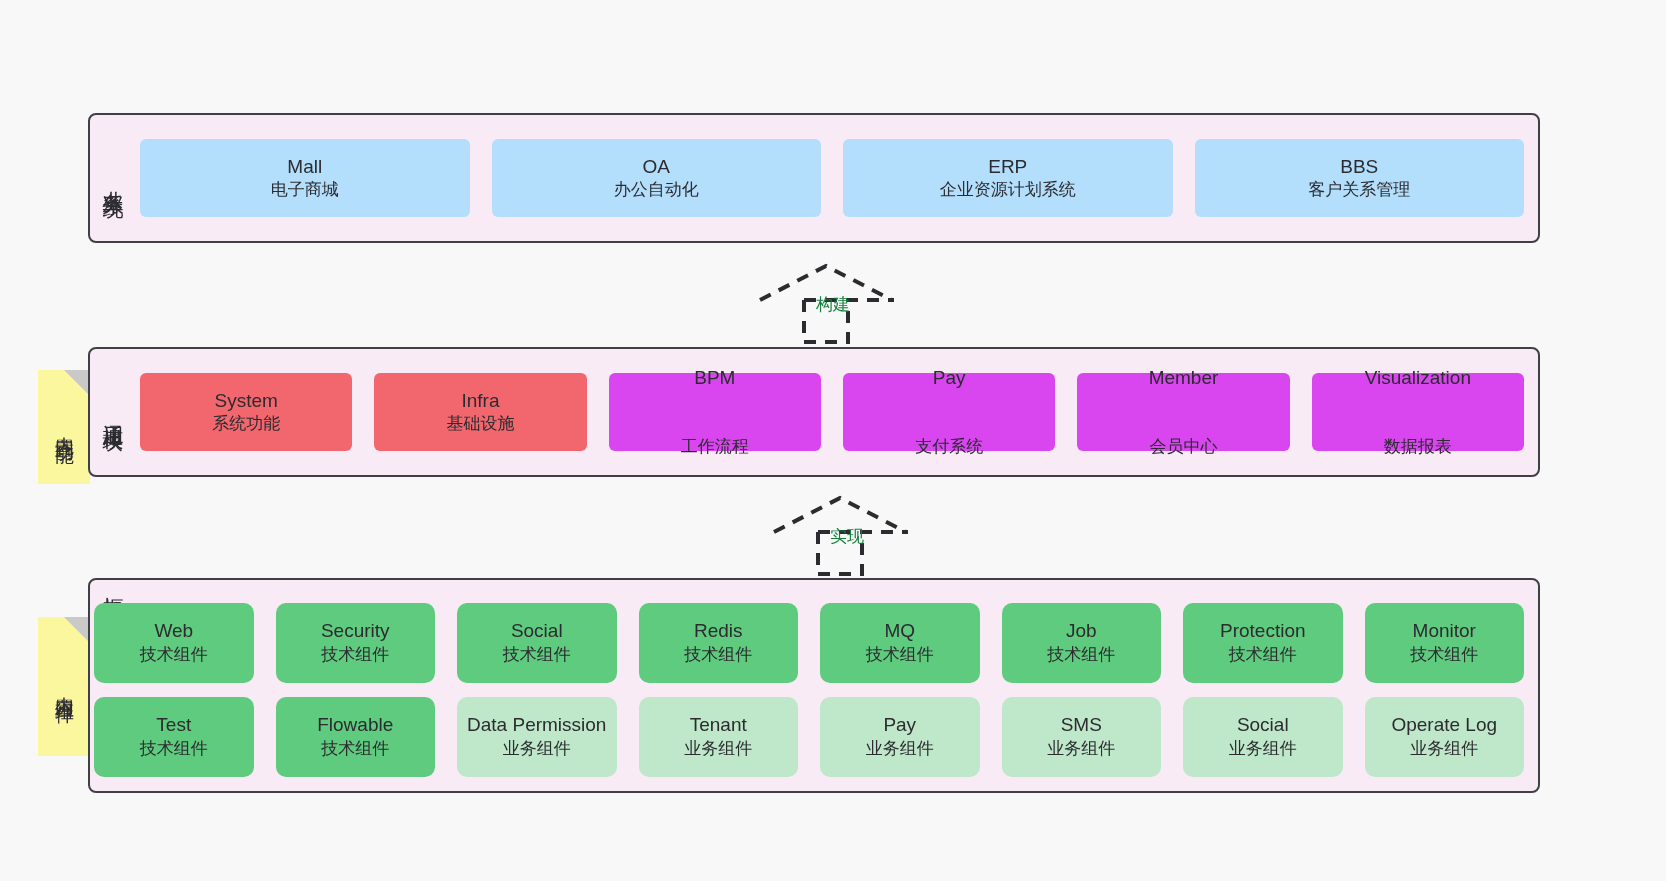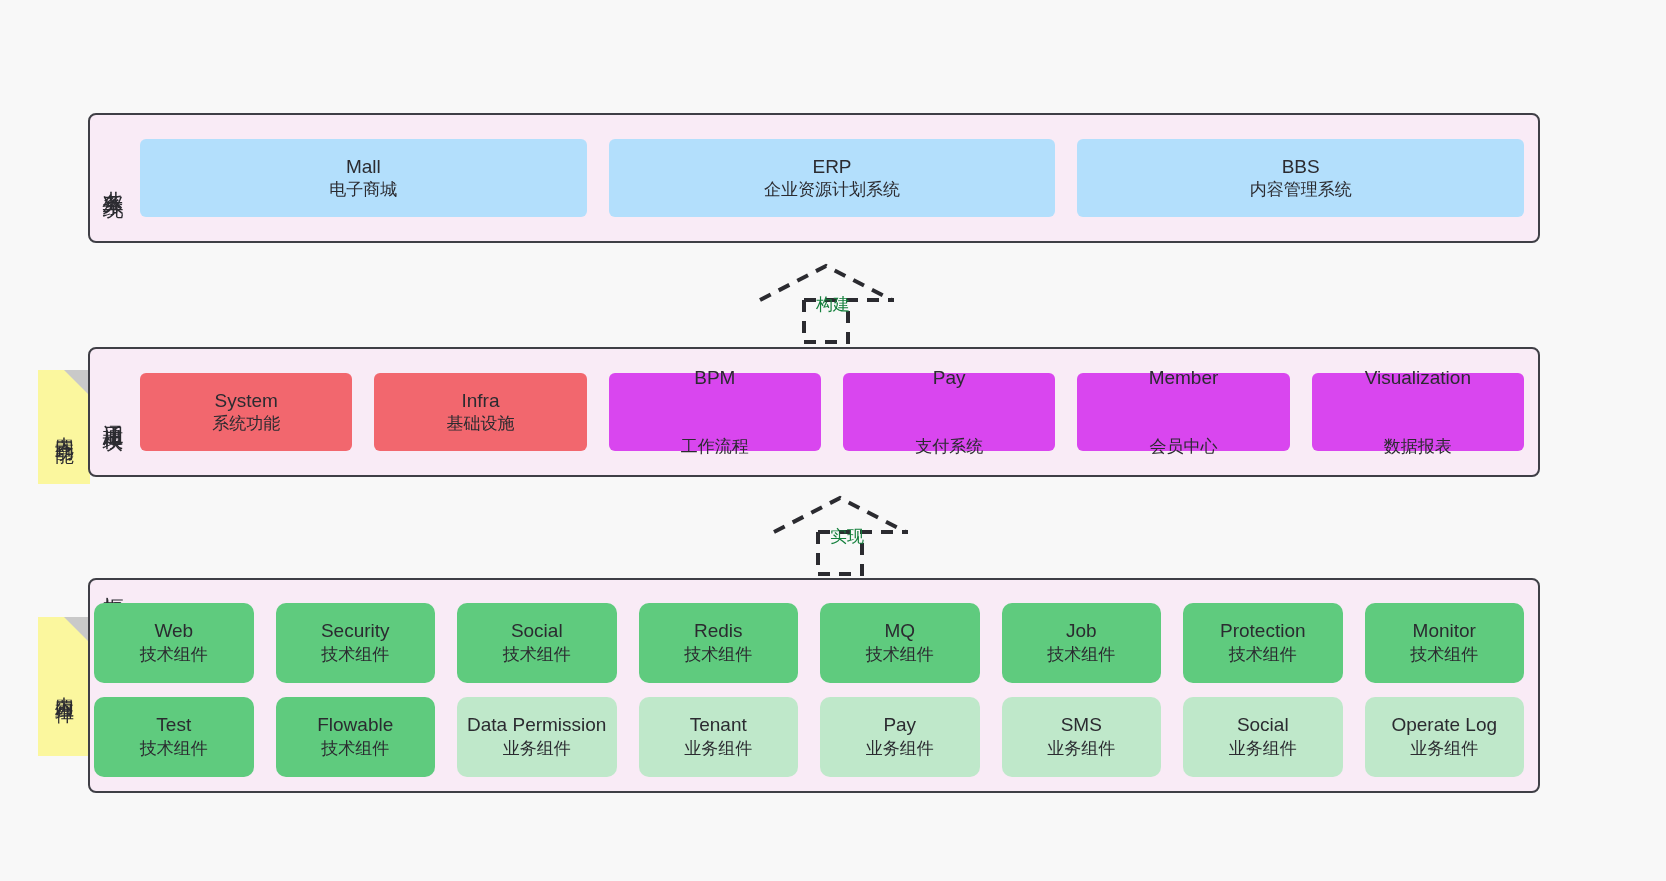--- a/index.html
+++ b/index.html
@@ -146,26 +146,30 @@
 
   <div class="layer" id="layer-business">
     <div class="layer-title">业务系统</div>
     <div class="layer-body">
       <div class="row">
         <div class="cell">
           <span class="en">Mall</span>
           <span class="cn">电子商城</span>
         </div>
         <div class="cell">
+          <span class="en">OA</span>
+          <span class="cn">办公自动化</span>
+        </div>
+        <div class="cell">
           <span class="en">ERP</span>
           <span class="cn">企业资源计划系统</span>
         </div>
         <div class="cell">
           <span class="en">BBS</span>
-          <span class="cn">内容管理系统</span>
+          <span class="cn">客户关系管理</span>
         </div>
       </div>
     </div>
   </div>
 
   <div class="arrow" id="arrow-build">
     <svg width="160" height="86" viewBox="0 0 160 86" aria-hidden="true">
       <g fill="none" stroke="#2b2b30" stroke-width="4" stroke-dasharray="12,9" stroke-linecap="butt">
         <path d="M 8 42 L 74 8 L 140 42"></path>
         <path d="M 52 42 L 142 42"></path>

